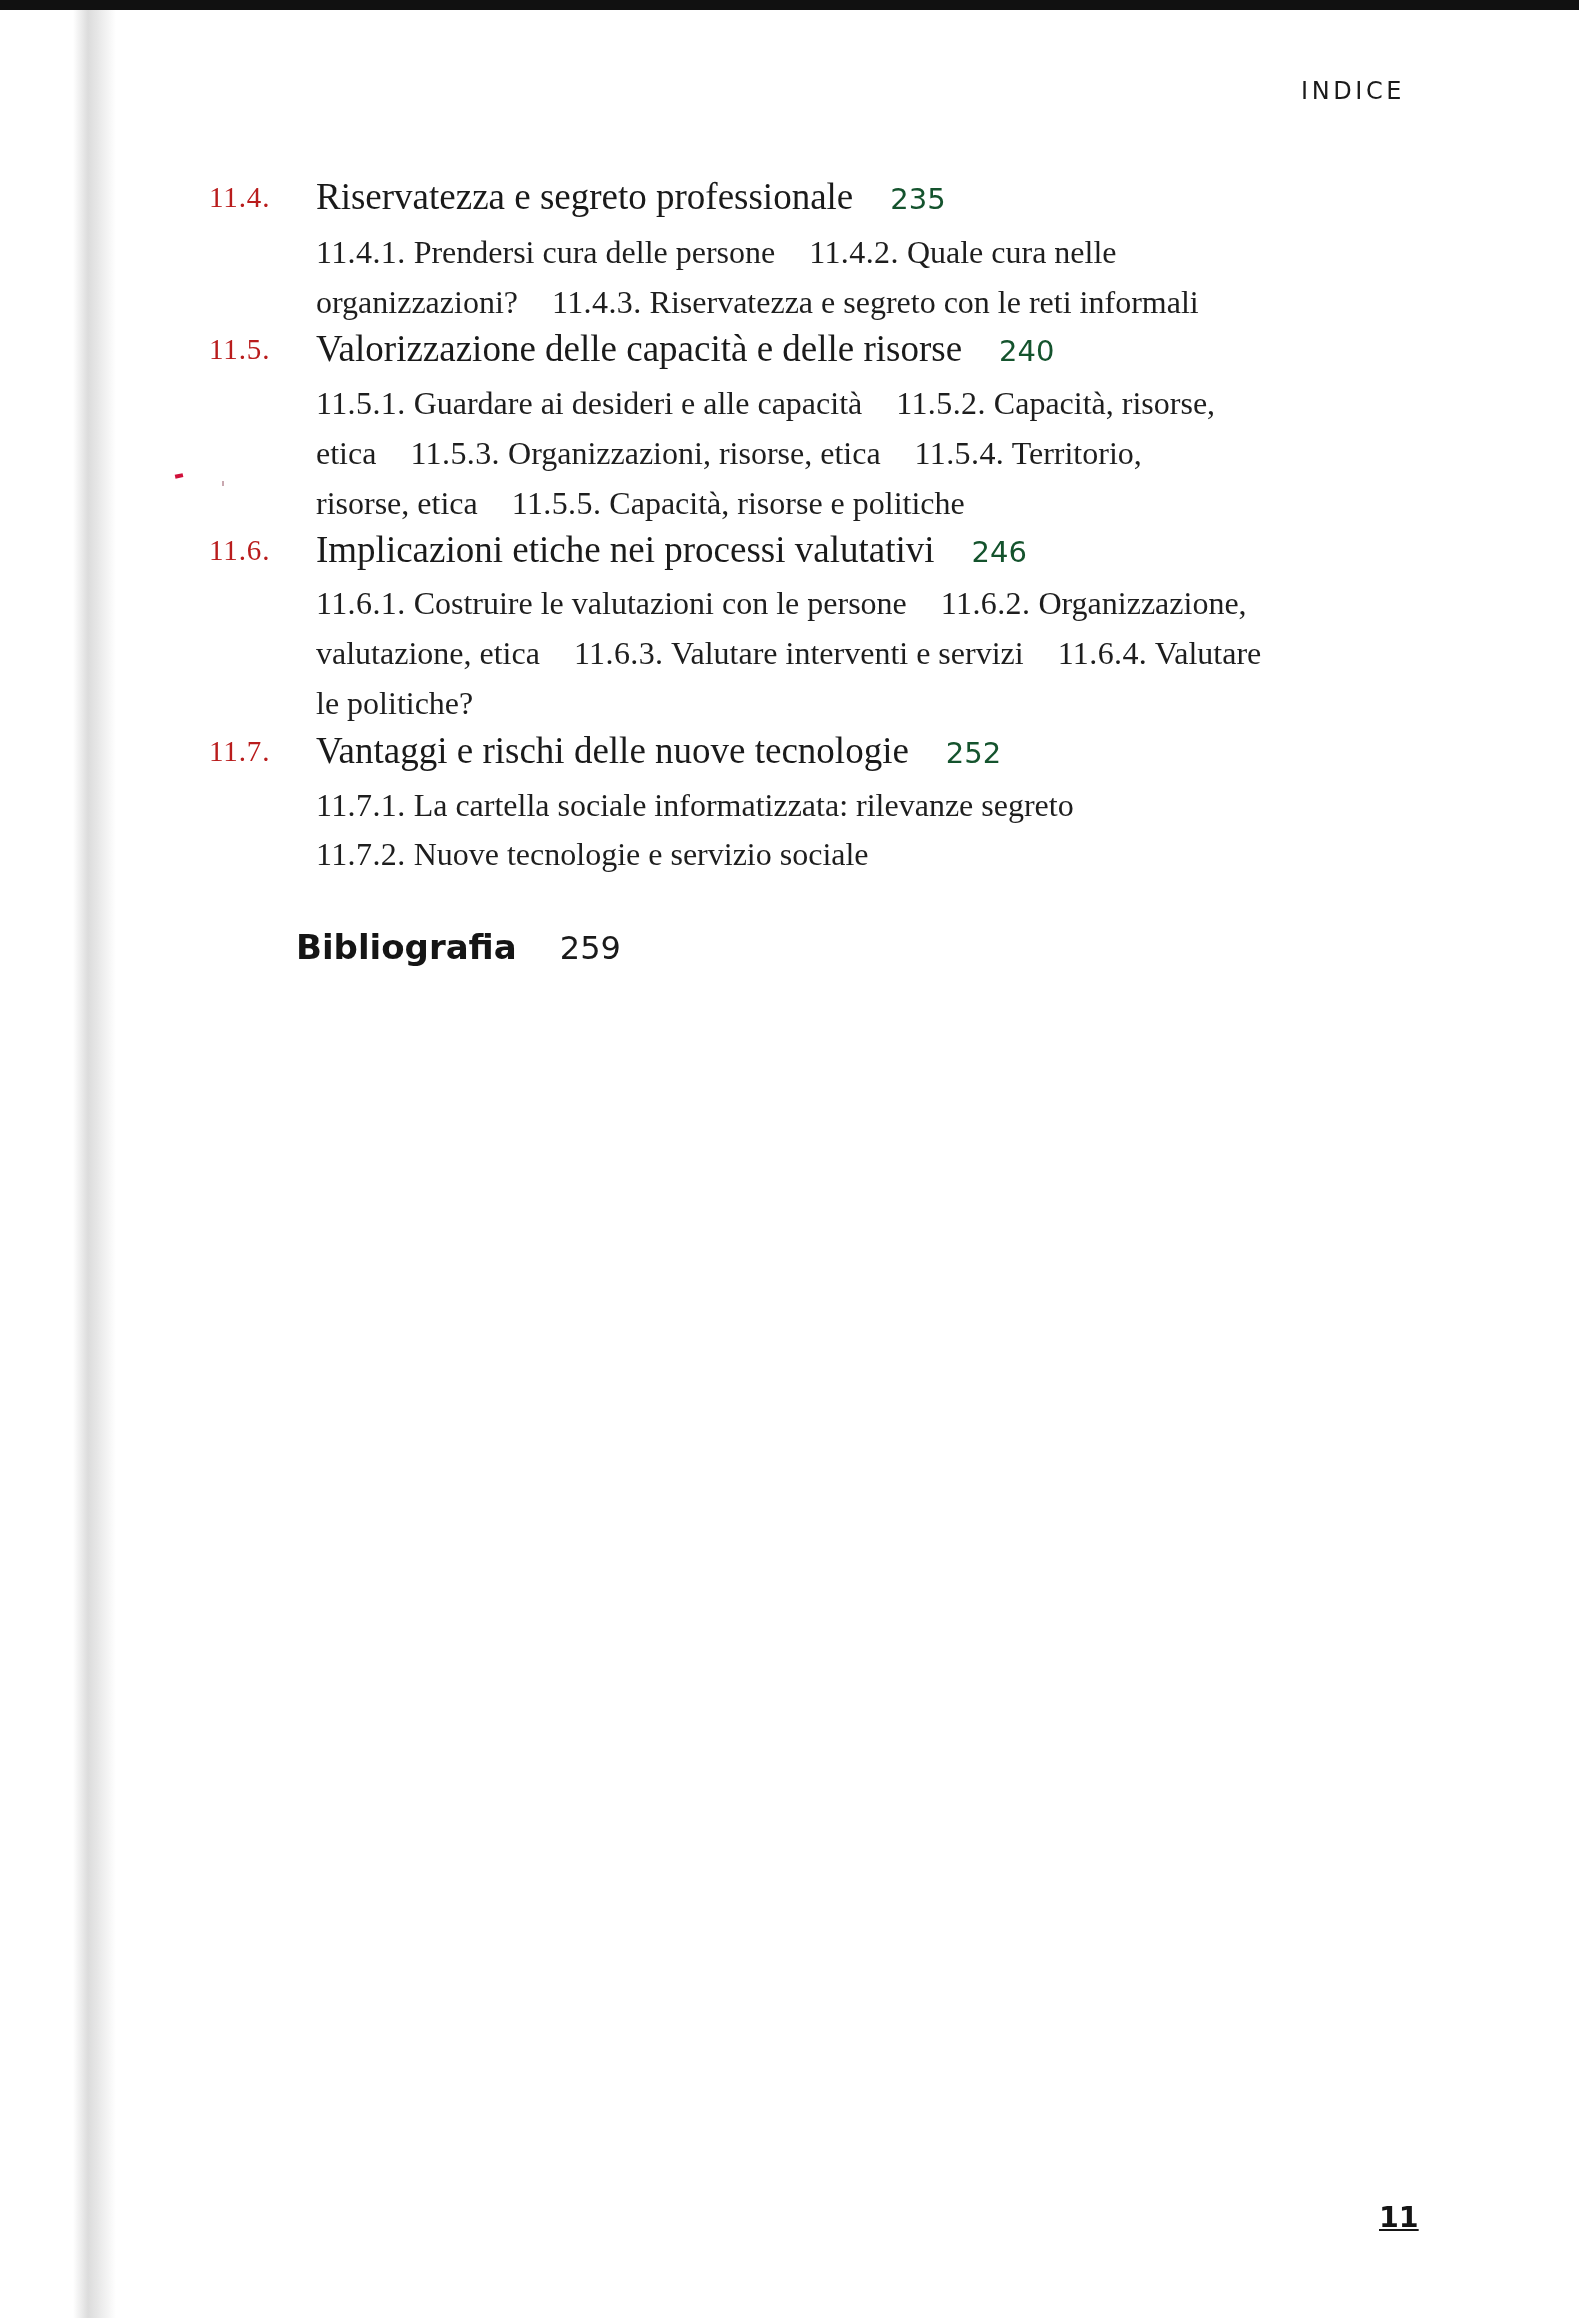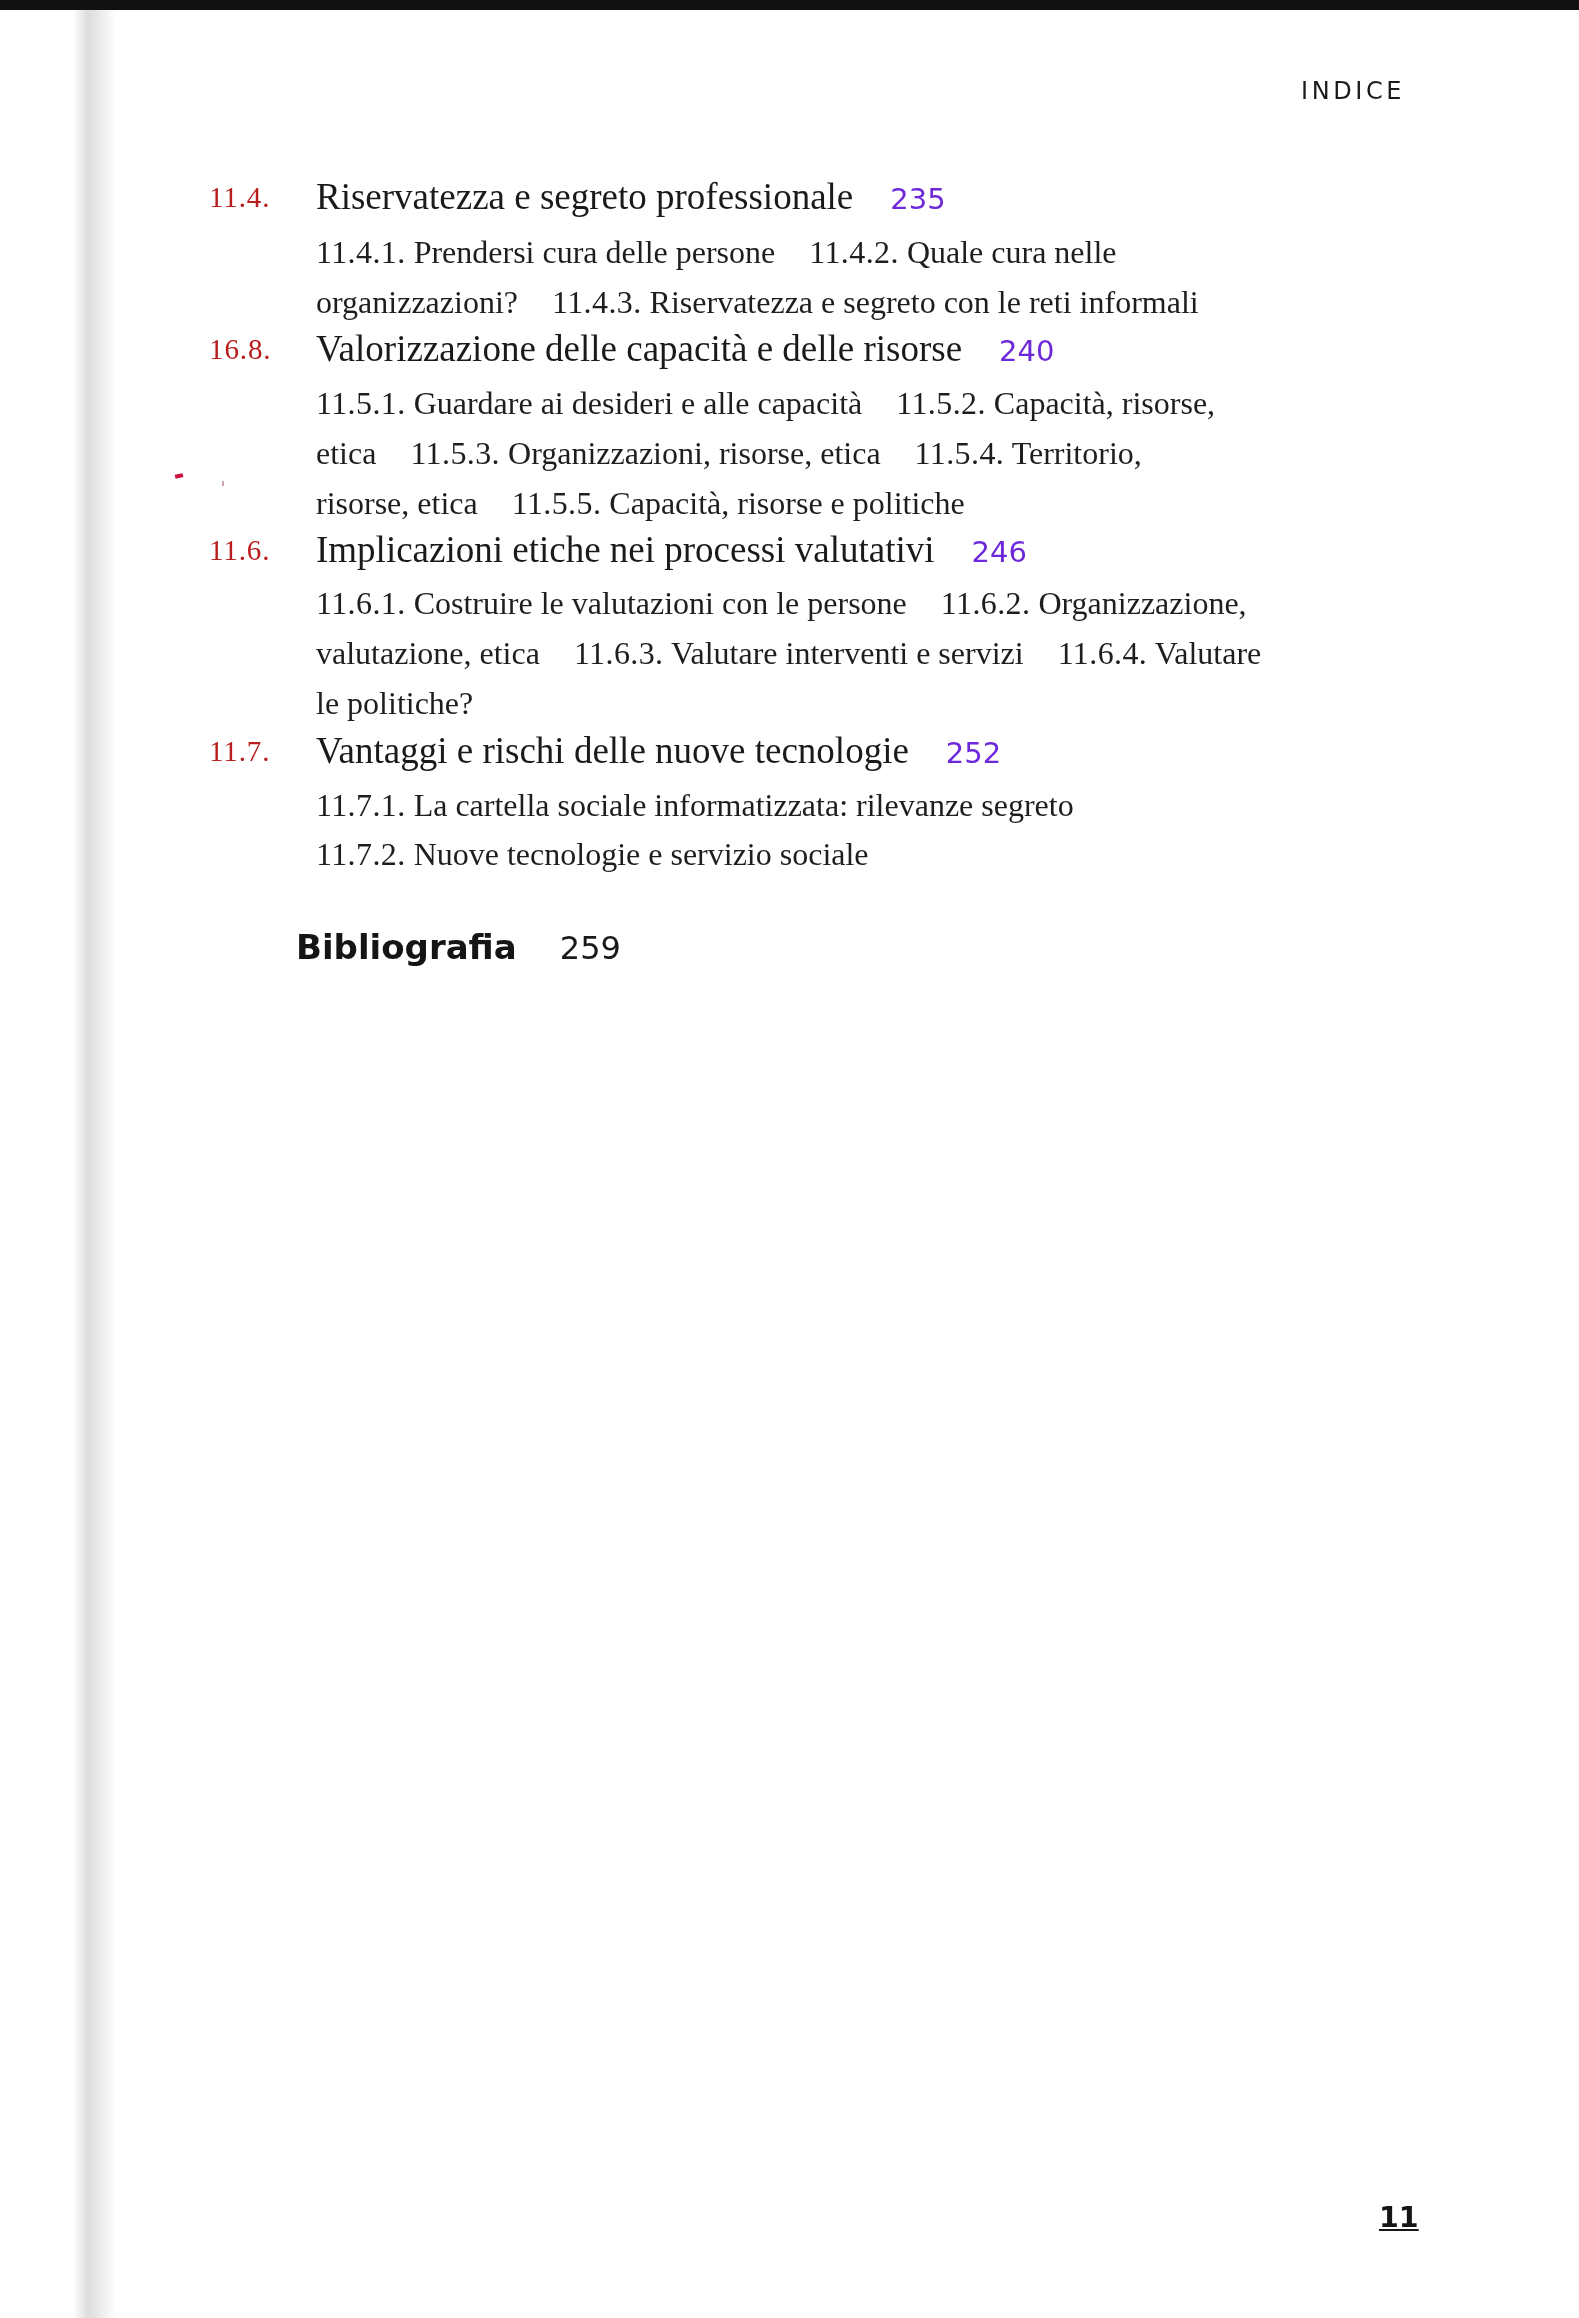--- a/index.html
+++ b/index.html
@@ -52,21 +52,21 @@
     left: 316px;
     font-size: 37px;
     color: #1a1a1a;
     white-space: nowrap;
   }
   .entry-page {
     font-family: "DejaVu Sans", "Liberation Sans", sans-serif;
     font-size: 29px;
     font-weight: normal;
     margin-left: 37px;
-    color: #6d28d9;
+    color: #14532d;
   }
   .sub-line {
     position: absolute;
     left: 316px;
     font-size: 32px;
     color: #1e1e1e;
     white-space: nowrap;
     margin-top: 6px;
   }
   .sub-item + .sub-item {
@@ -132,21 +132,21 @@
     </div>
     <div class="sub-line" style="top:228px">
       <span class="sub-item"><span class="sub-code">11.4.1.</span> <span>Prendersi cura delle persone</span></span><span class="sub-item"><span class="sub-code">11.4.2.</span> <span>Quale cura nelle</span></span>
     </div>
     <div class="sub-line" style="top:278px">
       <span class="sub-item"><span>organizzazioni?</span></span><span class="sub-item"><span class="sub-code">11.4.3.</span> <span>Riservatezza e segreto con le reti informali</span></span>
     </div>
   </div>
 
   <div>
-    <span class="entry-num" style="top:333px">16.8.</span>
+    <span class="entry-num" style="top:333px">11.5.</span>
     <div class="entry-title" style="top:327px">
       <span>Valorizzazione delle capacità e delle risorse</span><span class="entry-page">240</span>
     </div>
     <div class="sub-line" style="top:379px">
       <span class="sub-item"><span class="sub-code">11.5.1.</span> <span>Guardare ai desideri e alle capacità</span></span><span class="sub-item"><span class="sub-code">11.5.2.</span> <span>Capacità, risorse,</span></span>
     </div>
     <div class="sub-line" style="top:429px">
       <span class="sub-item"><span>etica</span></span><span class="sub-item"><span class="sub-code">11.5.3.</span> <span>Organizzazioni, risorse, etica</span></span><span class="sub-item"><span class="sub-code">11.5.4.</span> <span>Territorio,</span></span>
     </div>
     <div class="sub-line" style="top:479px">

